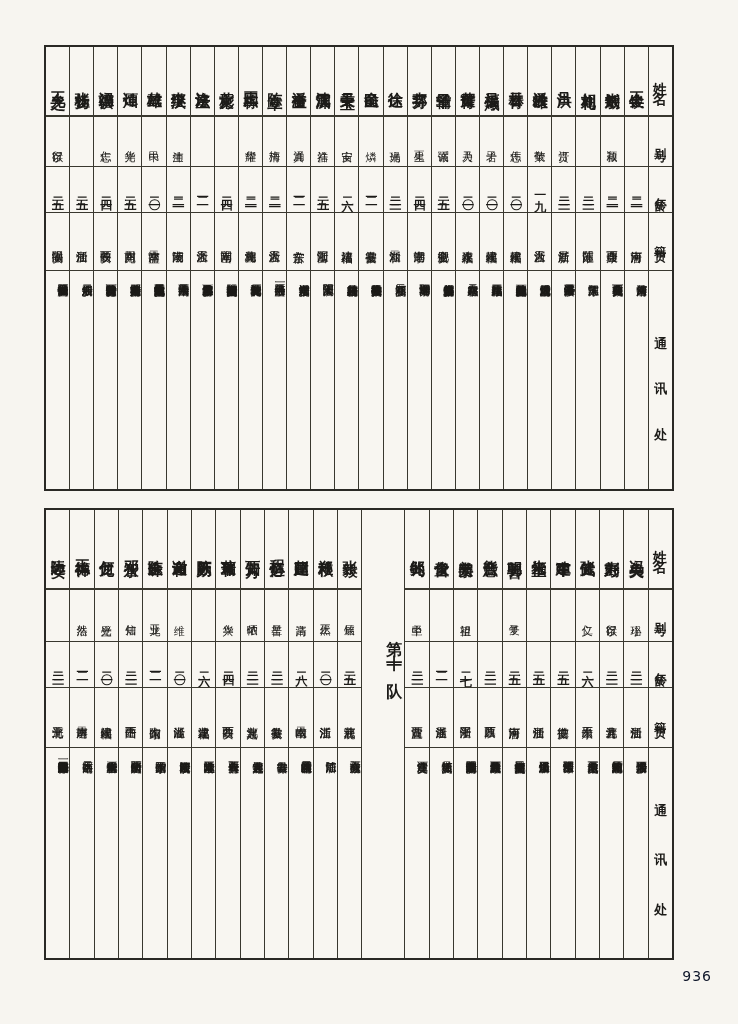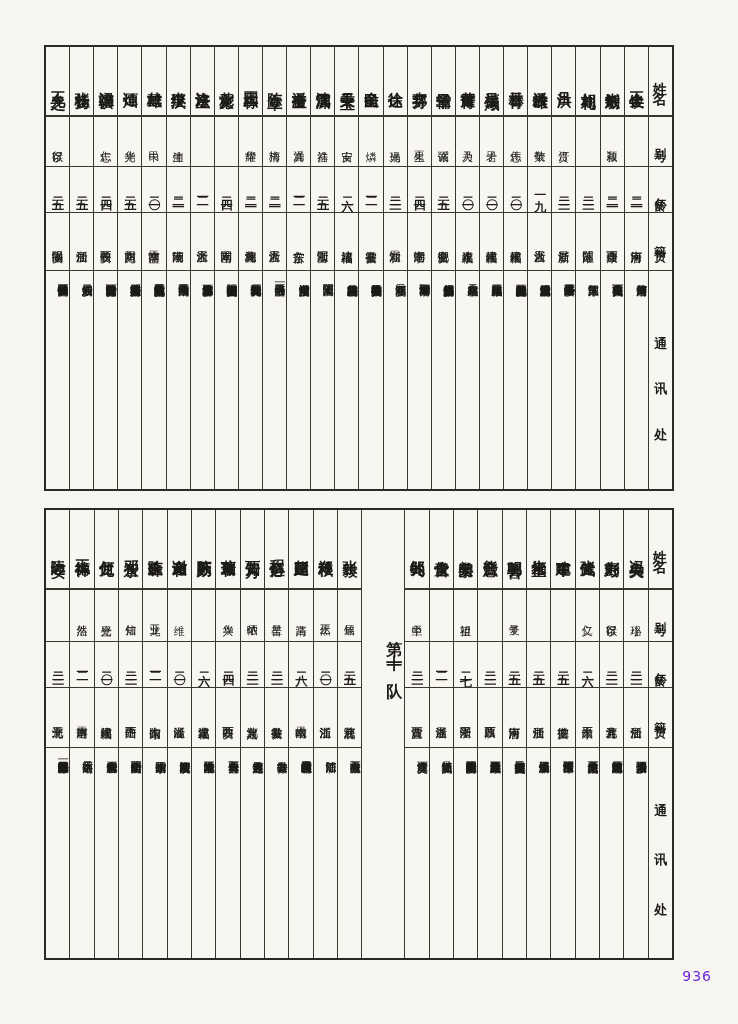--- a/index.html
+++ b/index.html
@@ -58,21 +58,21 @@
   .header-col .c-age{font-size:12px;letter-spacing:3px;}
   .header-col .c-native{font-size:12px;letter-spacing:6px;}
   .header-col .c-addr{
     display:grid;place-items:center;
     font-size:13px;letter-spacing:46px;
     padding-top:30px;
   }
   #table-1 .header-col .c-addr{letter-spacing:50px;}
   .page-number{
     position:absolute;right:26px;top:968px;
-    font-size:14px;color:#6d28d9;
+    font-size:14px;color:#0f172a;
     font-family:"DejaVu Sans",sans-serif;
     letter-spacing:1px;
   }
 </style>
 </head>
 <body>
 
 <div class="sheet">
   <div class="rtable" id="table-0">
       <div class="col">

